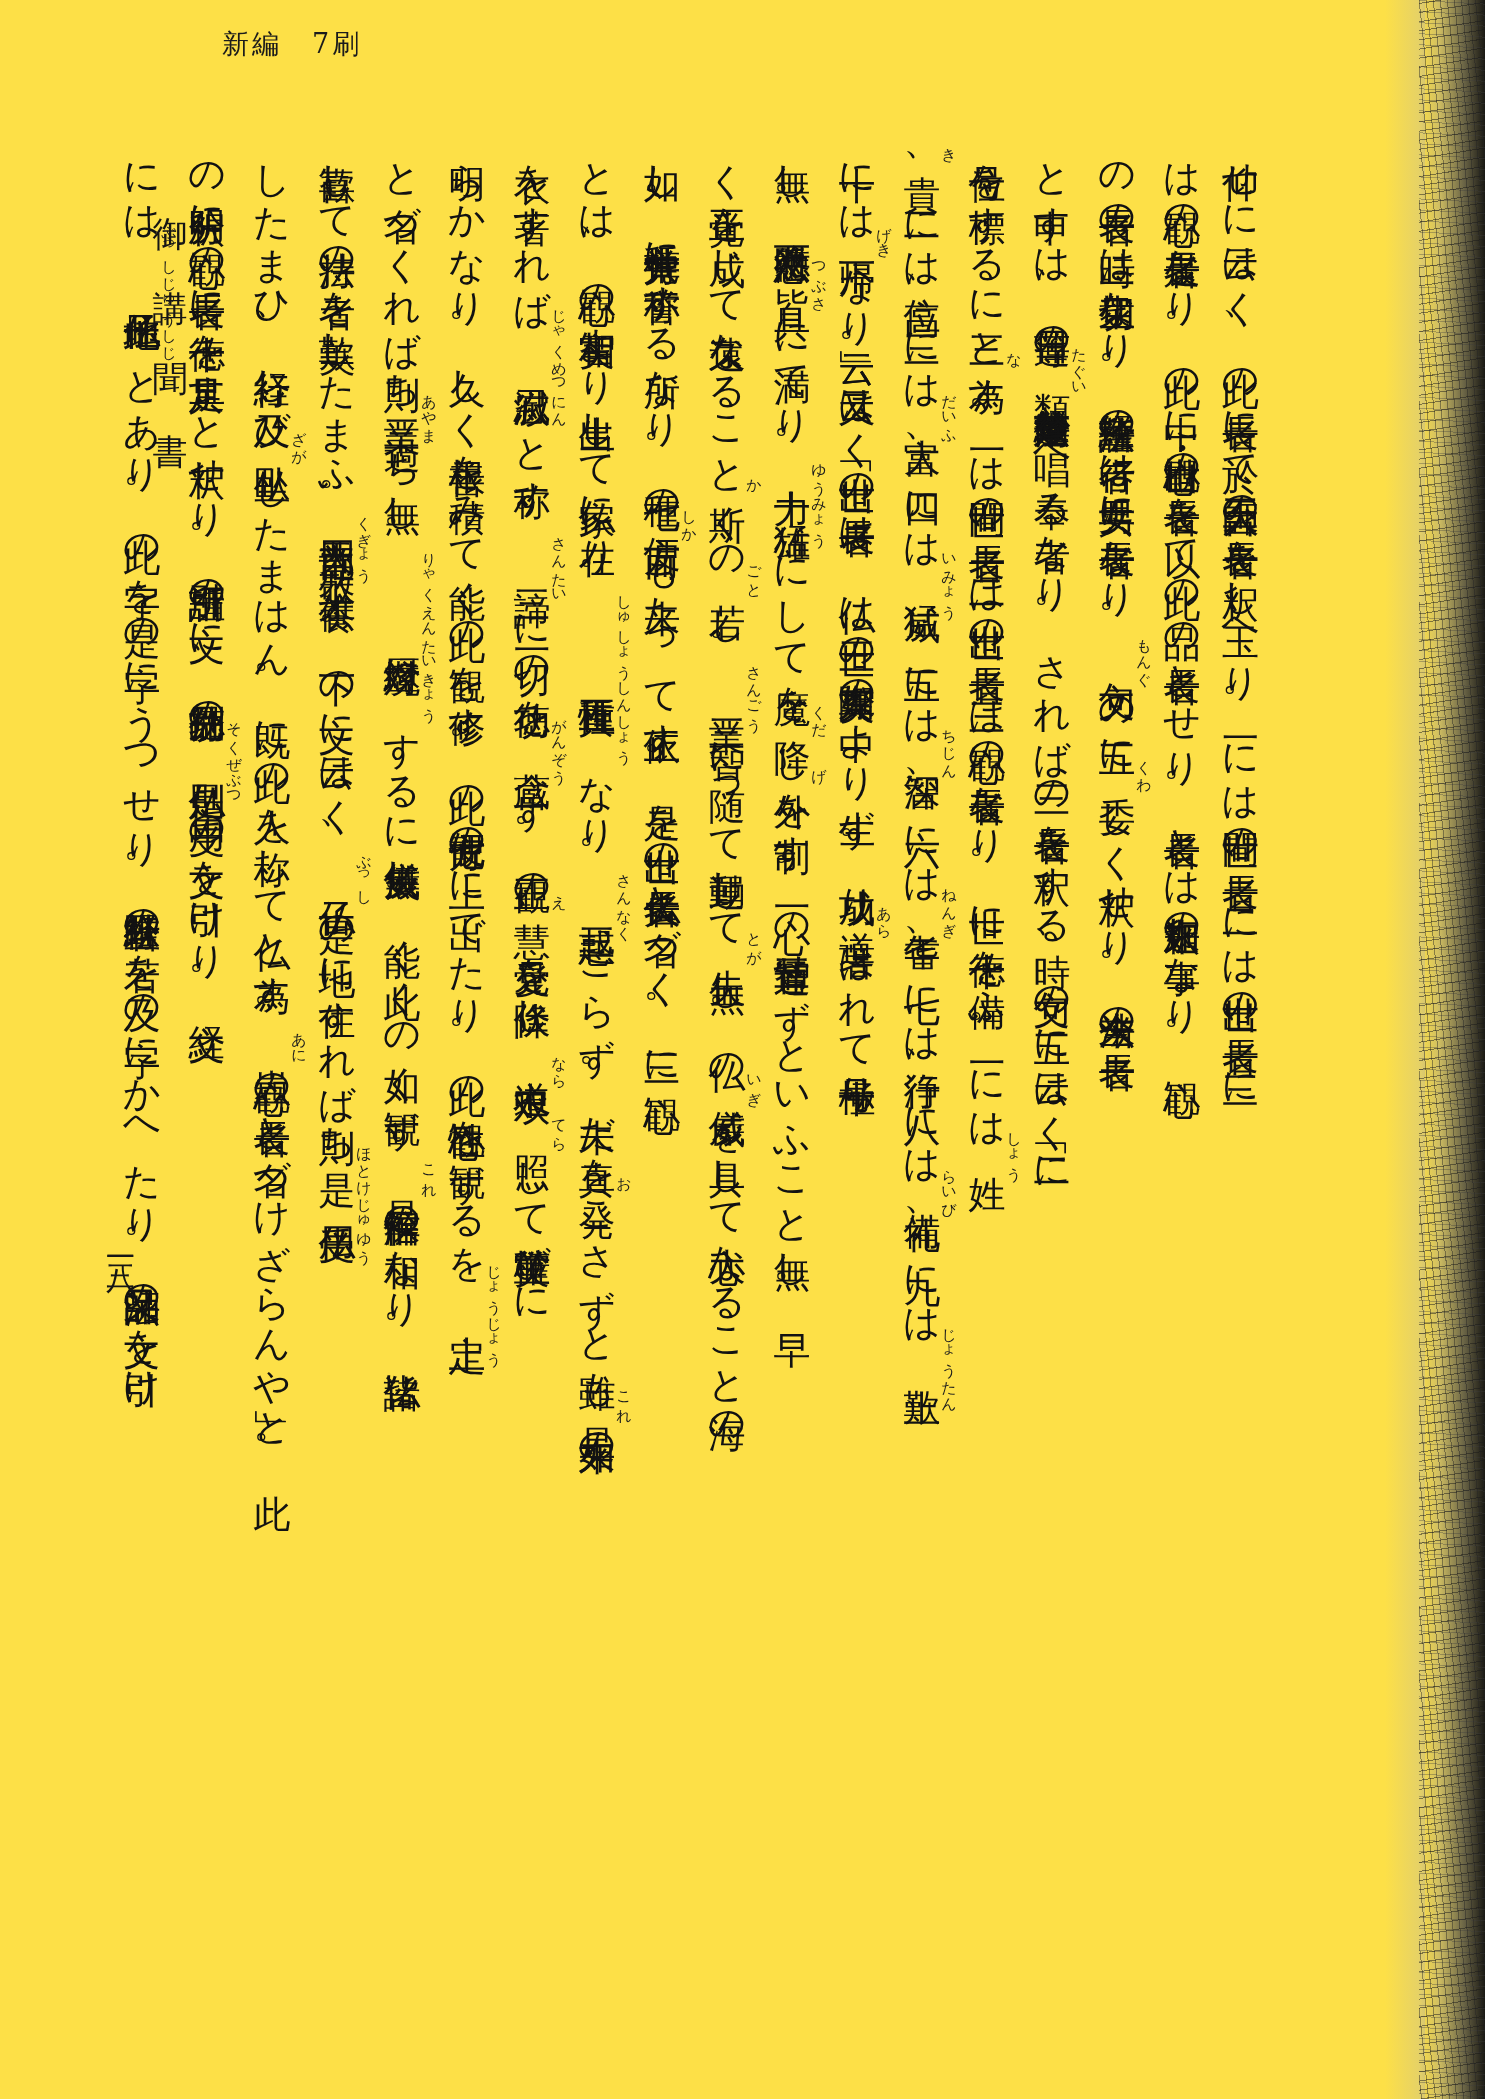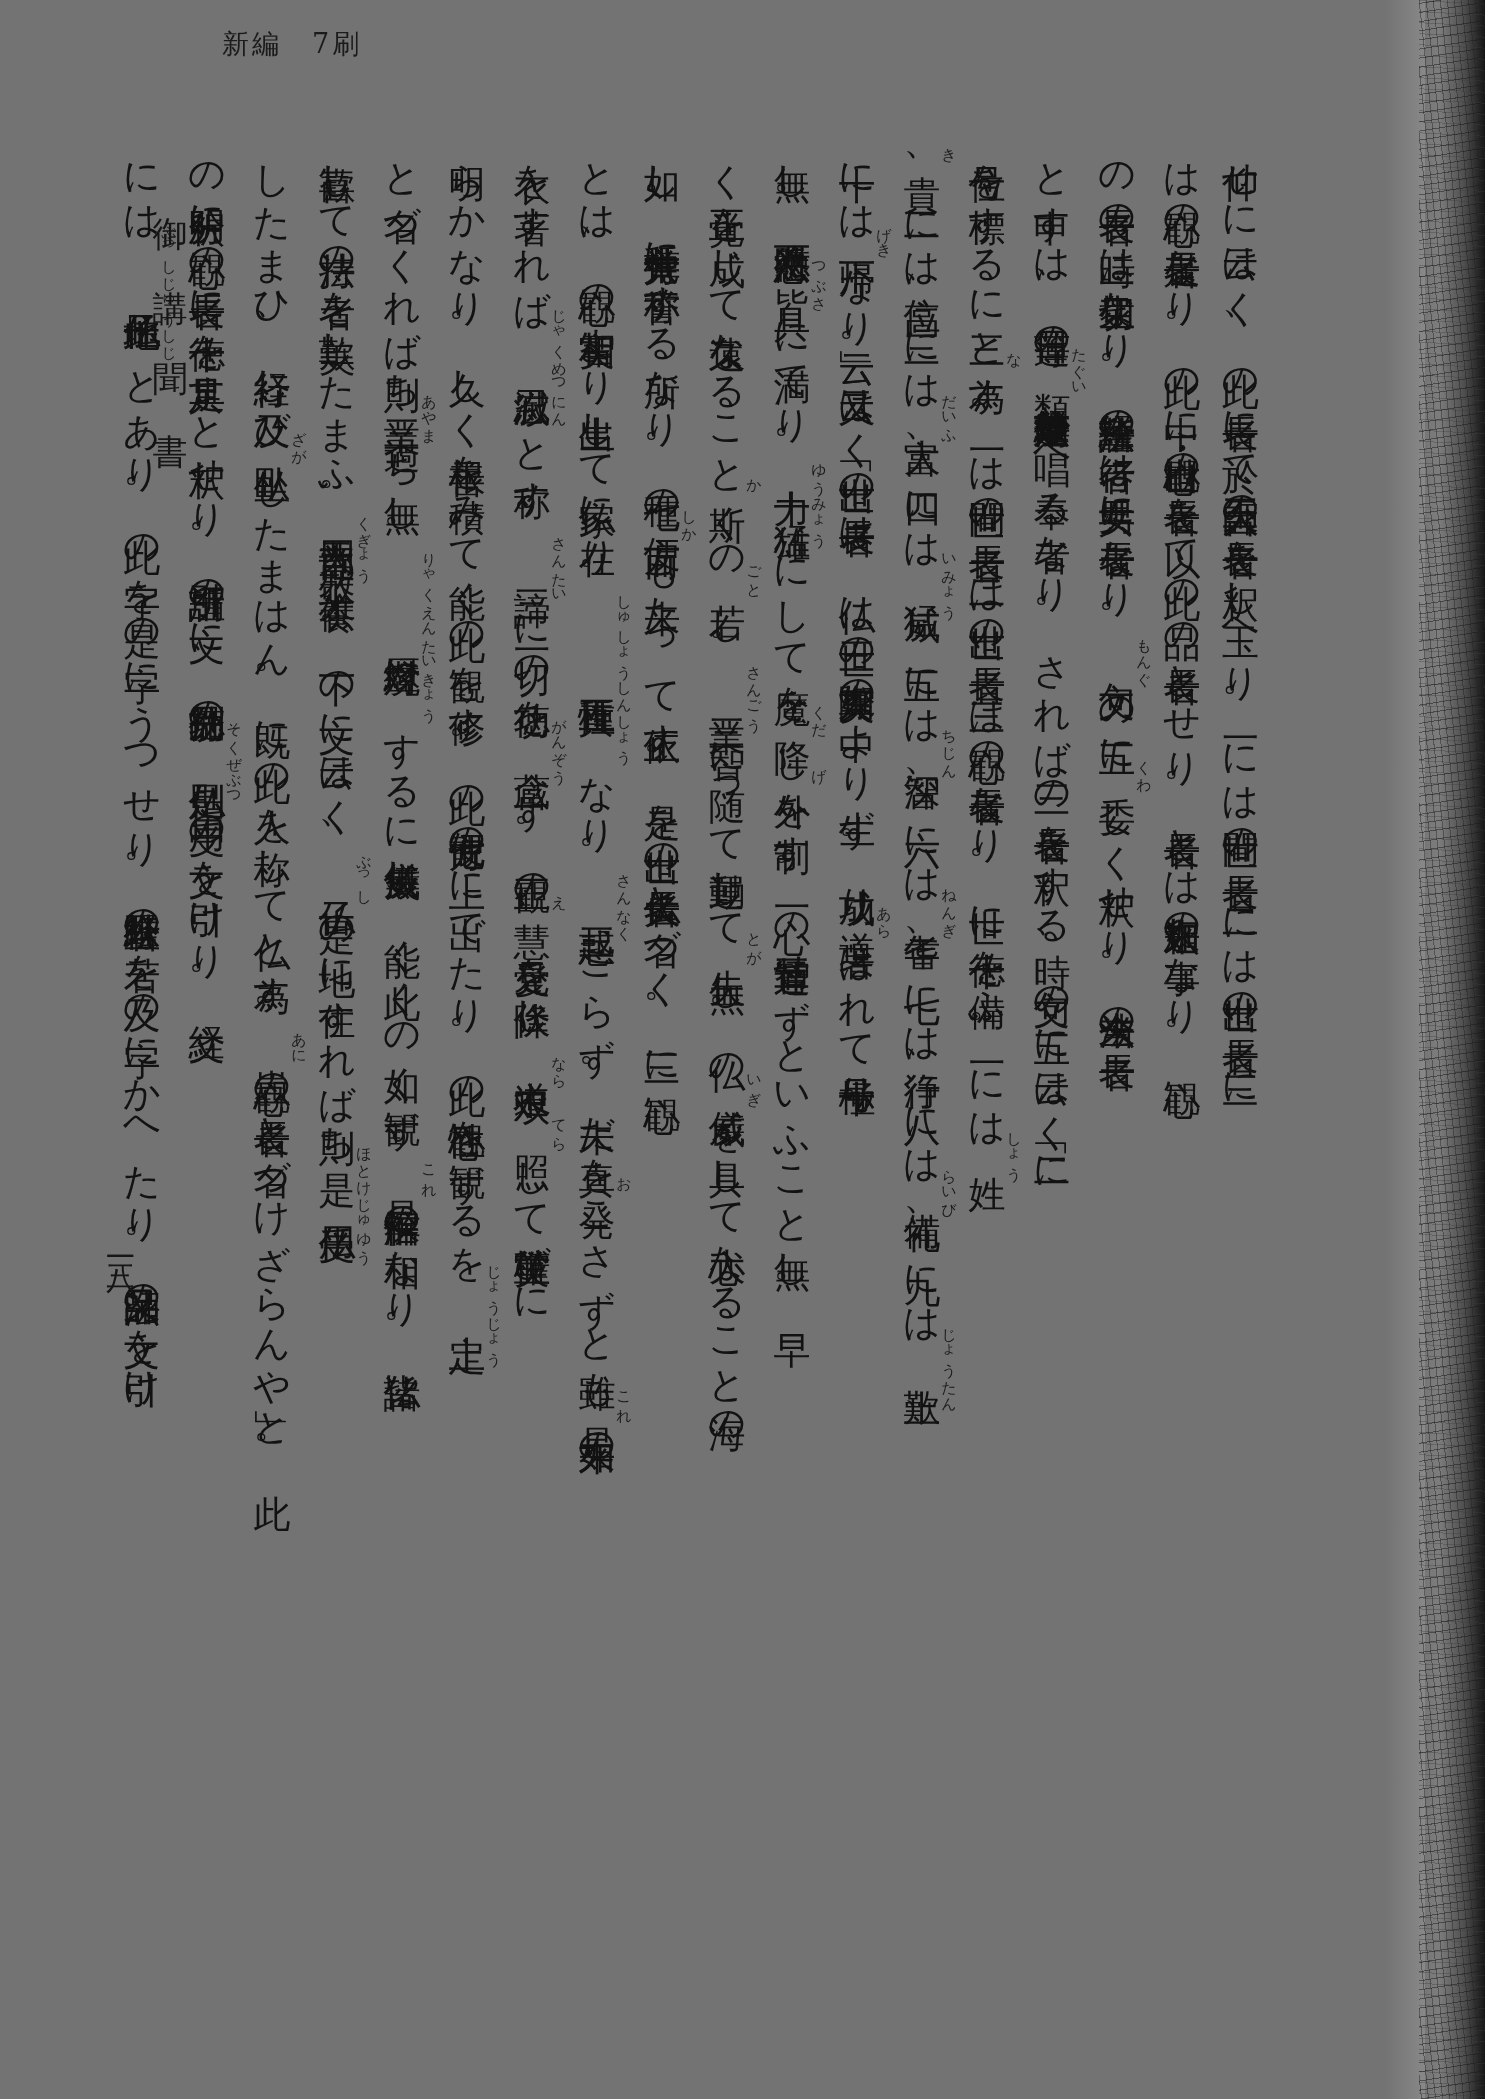--- a/index.html
+++ b/index.html
@@ -4,21 +4,21 @@
 <style>
   html,body{margin:0;padding:0;}
   body{
     width:1485px;height:2099px;
     background:#e9e9e7;
     font-family:"DejaVu Serif","Liberation Serif",serif;
   }
   .page{
     position:relative;
     width:1485px;height:2099px;
-    background:#737373;
+    background:#fde047;
     overflow:hidden;
     color:#141414;
   }
   
   .scan-edge{
     position:absolute;top:0;right:0;width:66px;height:100%;
     background:
       repeating-linear-gradient(171deg, rgba(10,10,10,0) 0 3px, rgba(25,25,25,.5) 3px 4px, rgba(10,10,10,0) 4px 9px),
       repeating-linear-gradient(84deg, rgba(0,0,0,0) 0 2px, rgba(35,35,35,.45) 2px 3px, rgba(0,0,0,0) 3px 7px),
       repeating-linear-gradient(3deg, rgba(0,0,0,0) 0 5px, rgba(60,60,60,.35) 5px 6px, rgba(0,0,0,0) 6px 11px),

